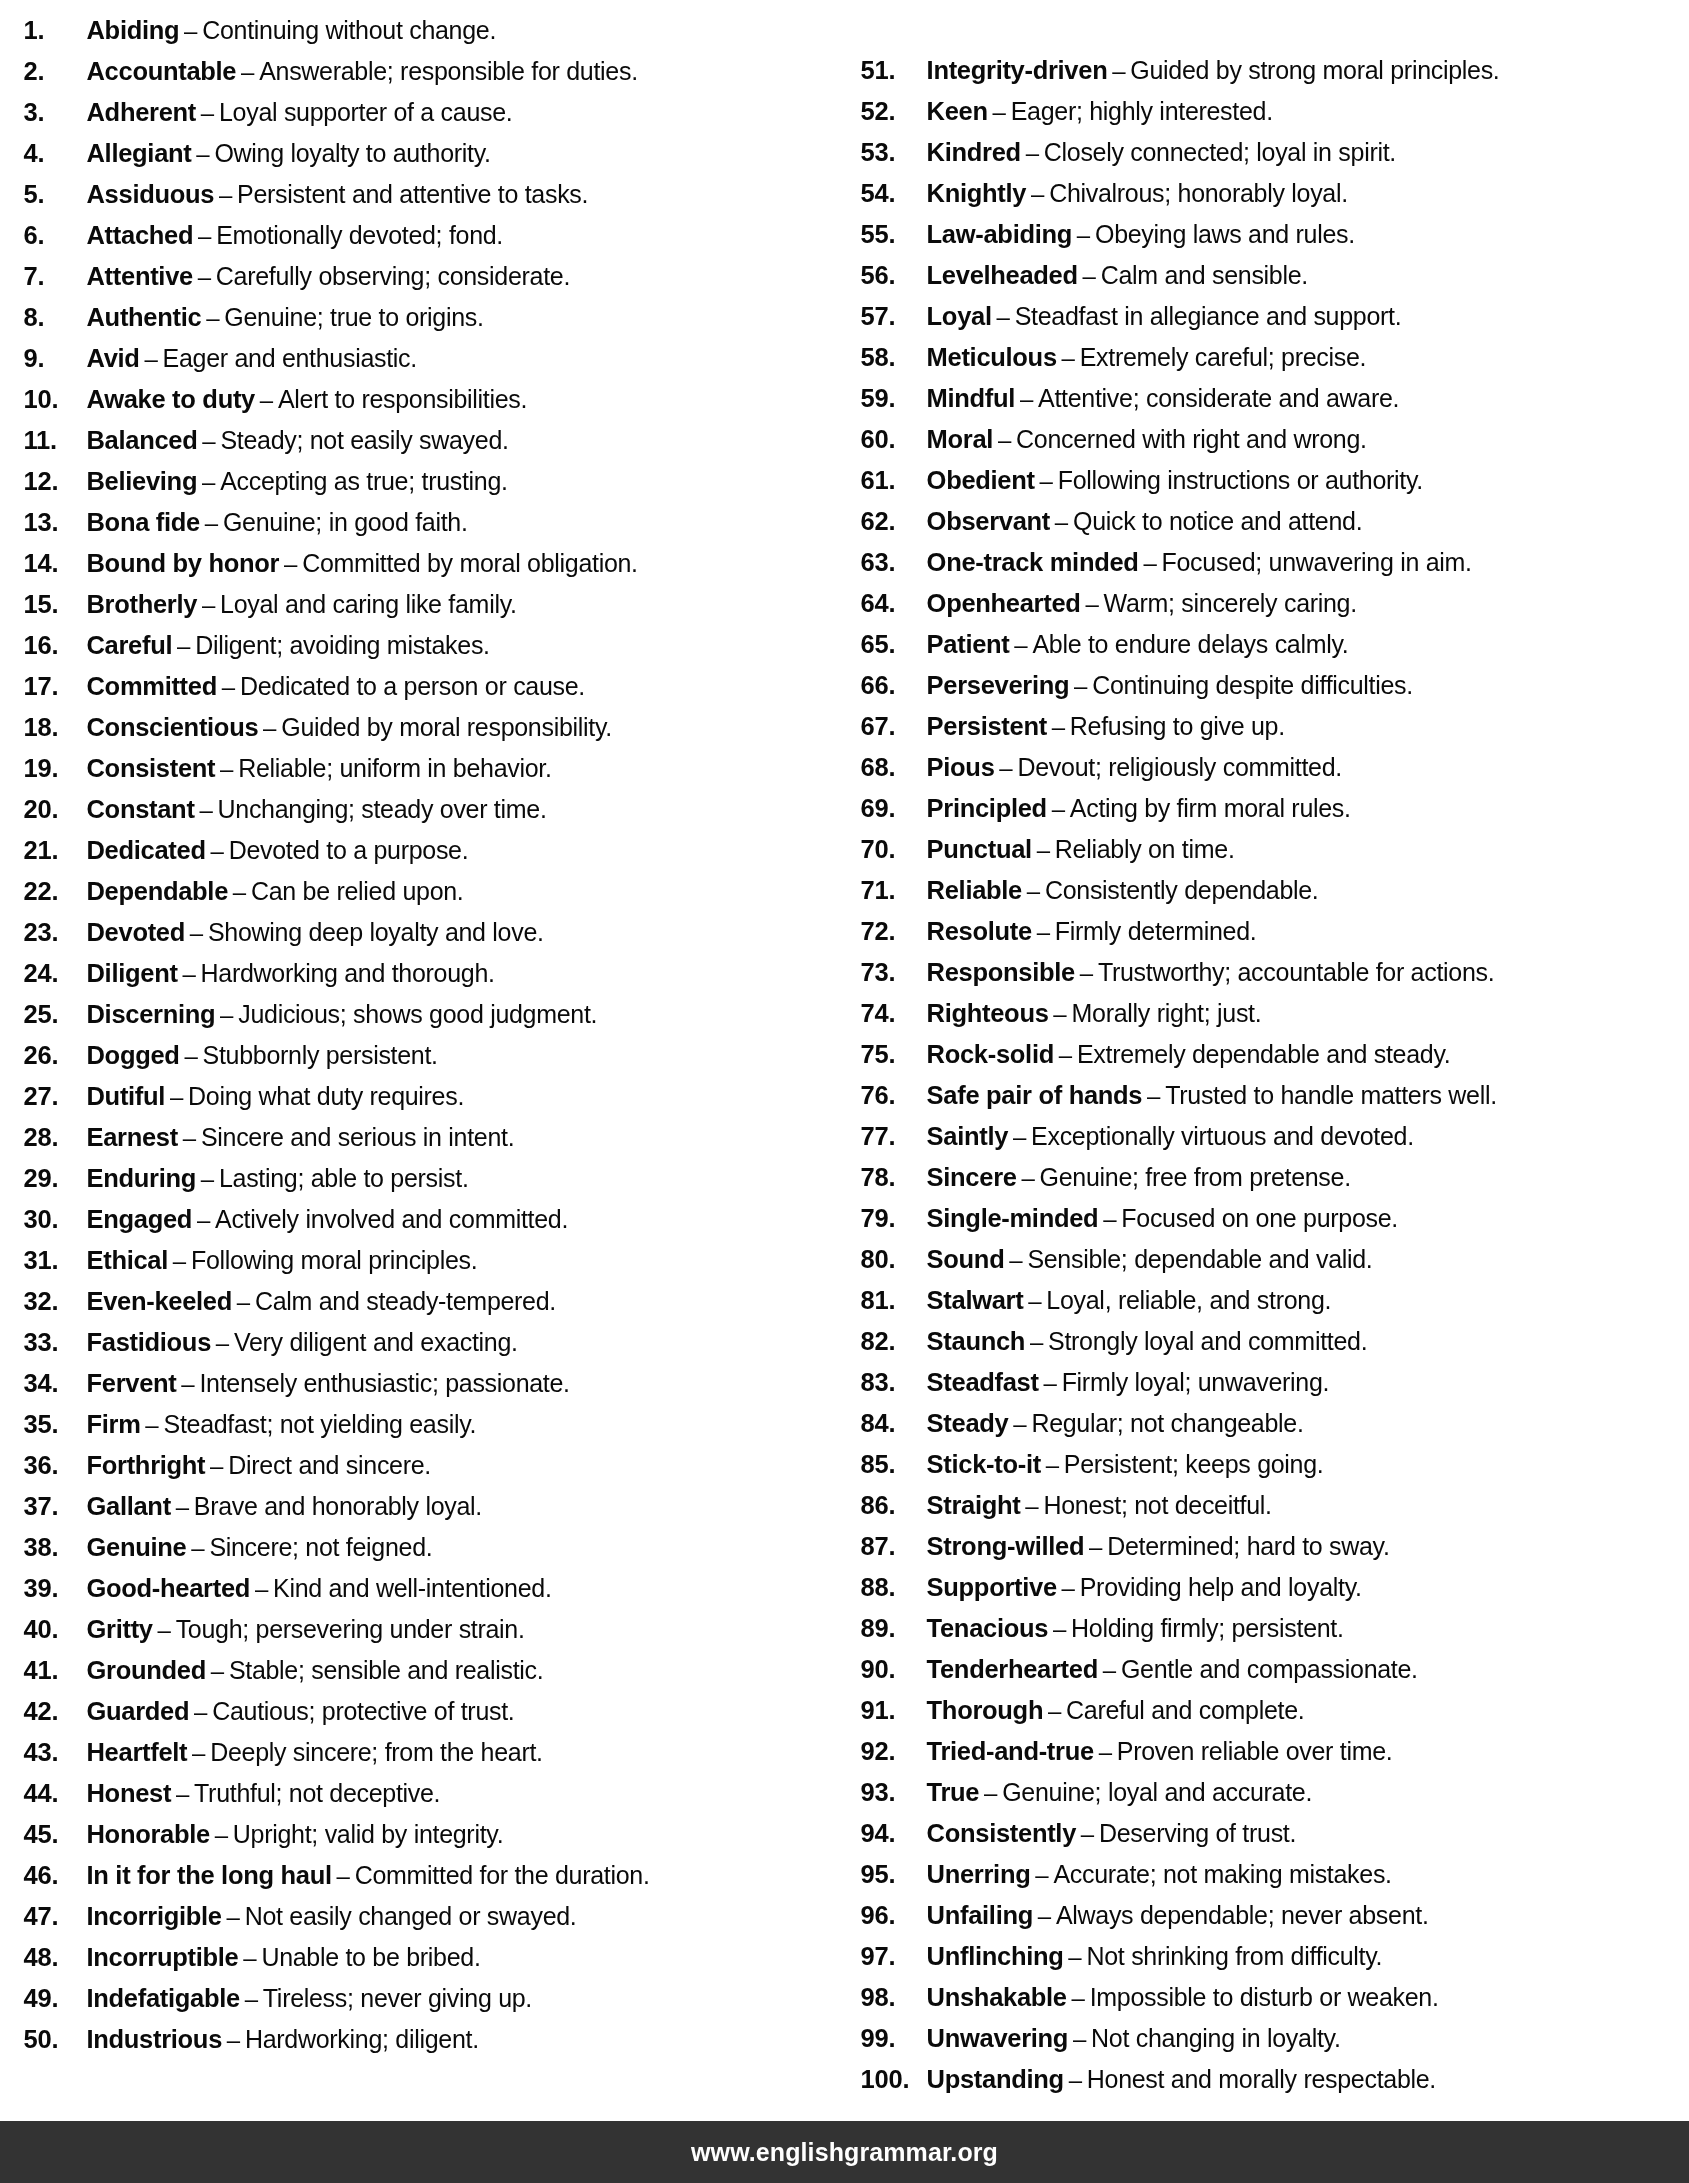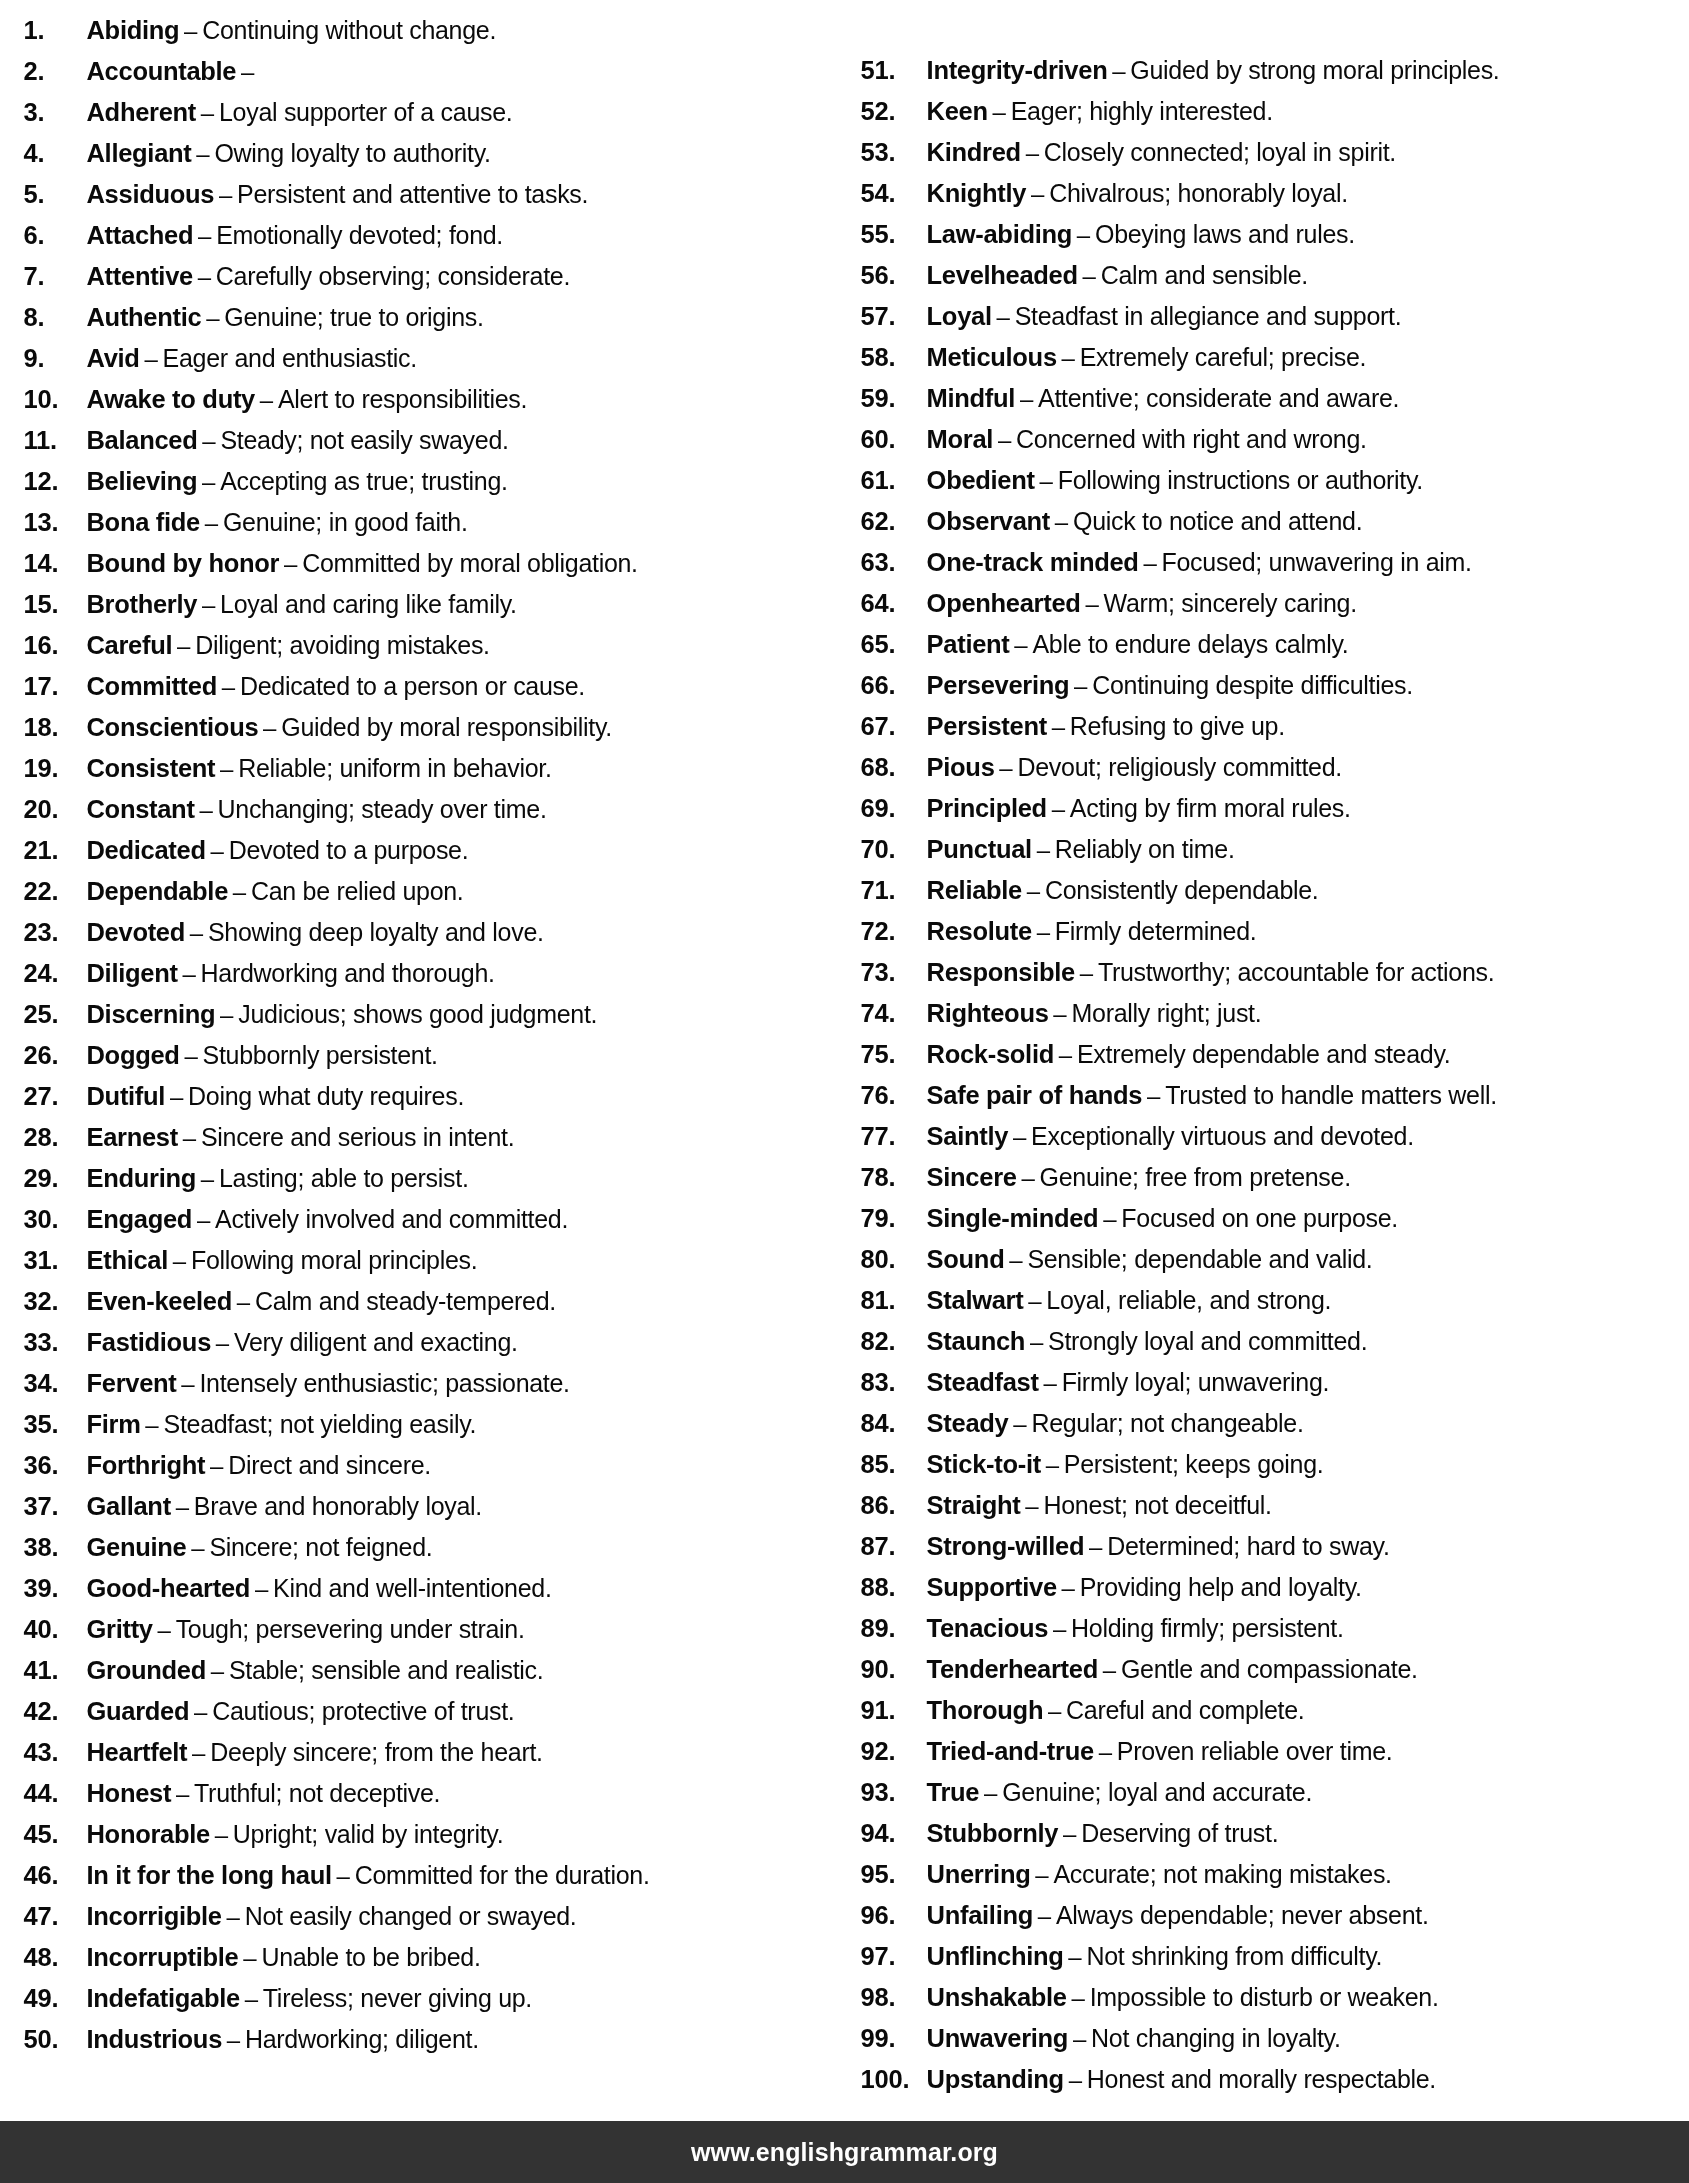--- a/index.html
+++ b/index.html
@@ -97,20 +97,21 @@
         <div class="entry">
           <span class="num">1.</span>
           <span class="term">Abiding</span>
           <span class="dash">–</span>
           <span class="def">Continuing without change.</span>
         </div>
         <div class="entry">
           <span class="num">2.</span>
           <span class="term">Accountable</span>
           <span class="dash">–</span>
+          <span class="def">Answerable; responsible for duties.</span>
         </div>
         <div class="entry">
           <span class="num">3.</span>
           <span class="term">Adherent</span>
           <span class="dash">–</span>
           <span class="def">Loyal supporter of a cause.</span>
         </div>
         <div class="entry">
           <span class="num">4.</span>
           <span class="term">Allegiant</span>
@@ -648,21 +649,21 @@
           <span class="def">Proven reliable over time.</span>
         </div>
         <div class="entry">
           <span class="num">93.</span>
           <span class="term">True</span>
           <span class="dash">–</span>
           <span class="def">Genuine; loyal and accurate.</span>
         </div>
         <div class="entry">
           <span class="num">94.</span>
-          <span class="term">Stubbornly</span>
+          <span class="term">Consistently</span>
           <span class="dash">–</span>
           <span class="def">Deserving of trust.</span>
         </div>
         <div class="entry">
           <span class="num">95.</span>
           <span class="term">Unerring</span>
           <span class="dash">–</span>
           <span class="def">Accurate; not making mistakes.</span>
         </div>
         <div class="entry">

